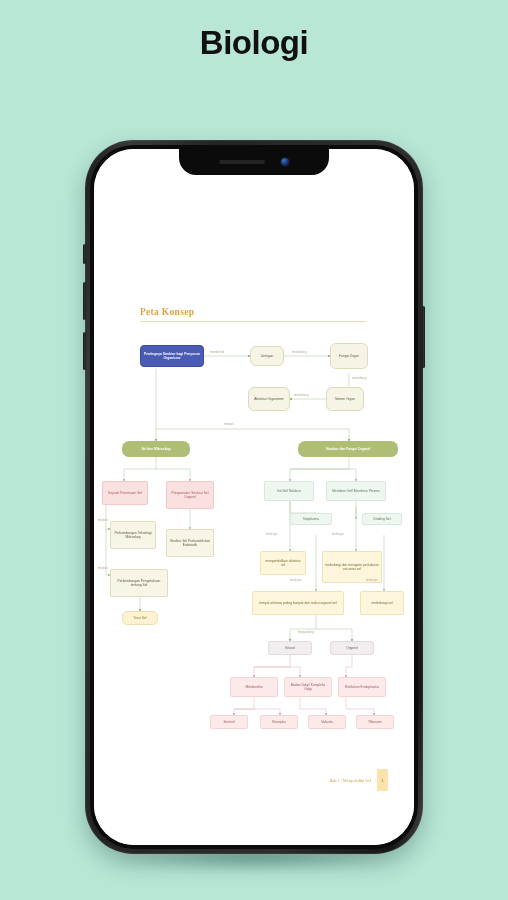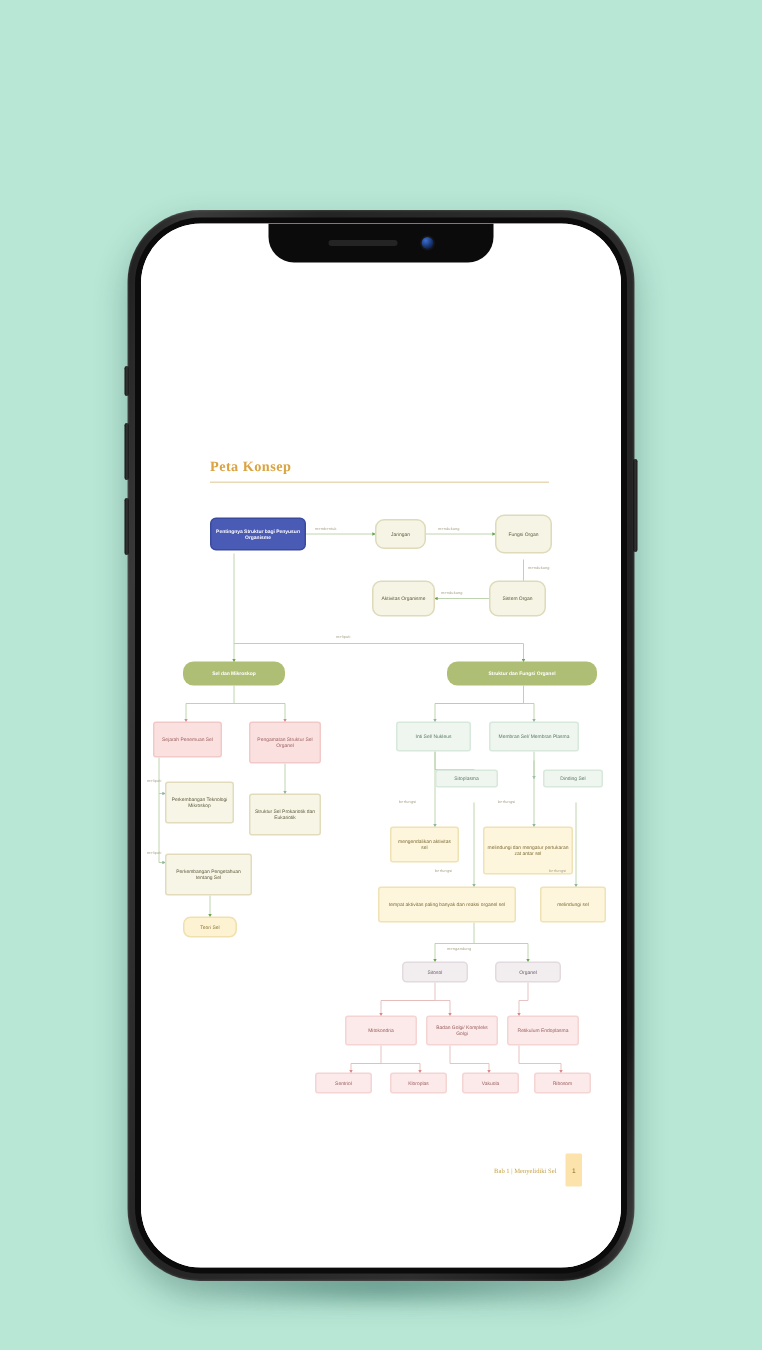--- a/index.html
+++ b/index.html
@@ -154,20 +154,21 @@
   .footer-page {
     width: 11px; height: 22px; background: #fbe3ab;
     display: flex; align-items: center; justify-content: center;
     font-size: 4.4px; color: #8a6b26; border-radius: 1px;
   }
 </style>
 </head>
 <body>
 
 <div class="promo">
+  <div class="promo-line promo-line-1">Biologi</div>
 </div>
 
 <div class="phone-shadow"></div>
 
 <div class="phone">
 
   <div class="btn-side btn-silent"></div>
   <div class="btn-side btn-volup"></div>
   <div class="btn-side btn-voldn"></div>
   <div class="btn-side btn-power"></div>

